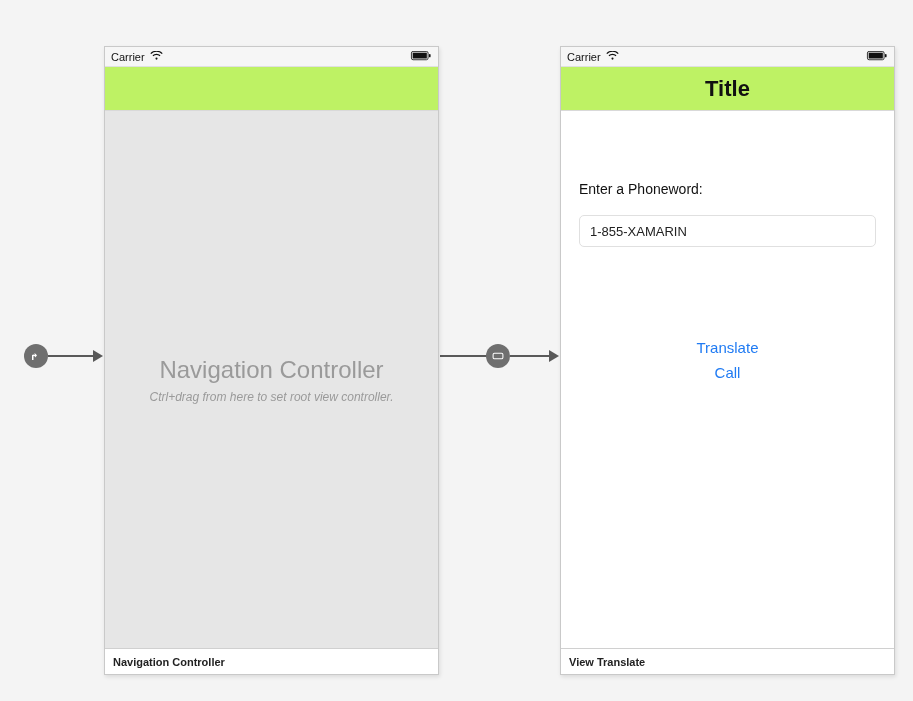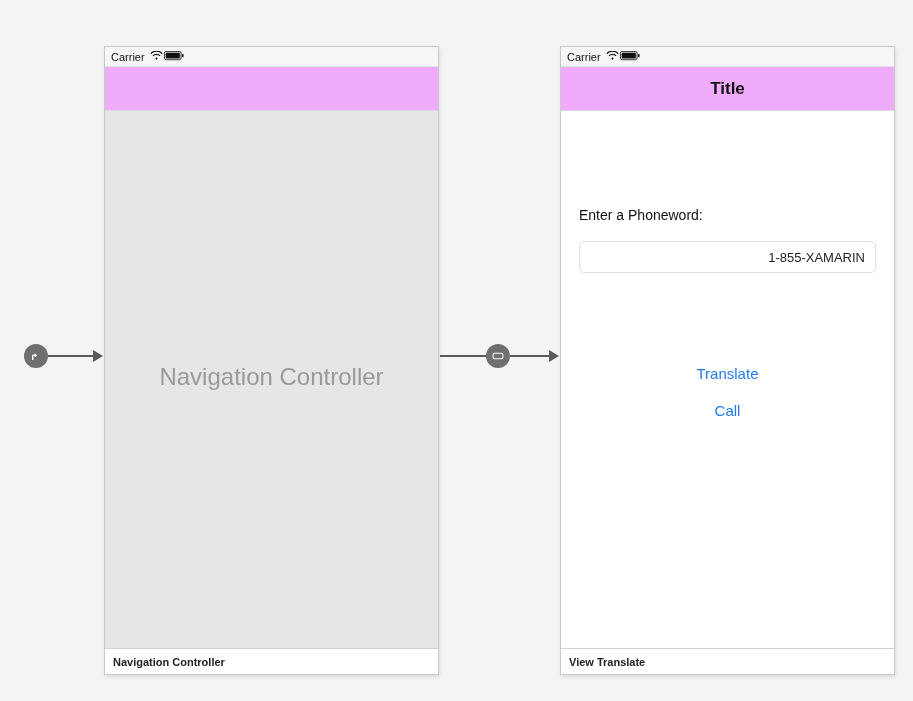--- a/index.html
+++ b/index.html
@@ -59,38 +59,39 @@
     flex-direction:column;
   }
   .scene.left { left:104px; top:46px; }
   .scene.right { left:560px; top:46px; }
 
   .statusbar {
     height:20px;
     background:#f6f6f6;
     display:flex;
     align-items:center;
+    justify-content:space-between;
     padding:0 6px;
     font-size:11px;
     color:#111;
     border-bottom:1px solid #e0e0e0;
   }
   .statusbar .left-sb { display:flex; align-items:center; gap:5px; }
   .wifi-icon svg { width:13px; height:10px; }
   .battery-icon svg { width:22px; height:10px; }
 
   .navbar {
     height:44px;
-    background:#f0abfc;
+    background:#bef264;
     border-bottom:1px solid #d9d9d9;
     display:flex;
     align-items:center;
     justify-content:center;
     font-weight:600;
-    font-size:17px;
+    font-size:22px;
     color:#111;
   }
   .navbar.empty { }
 
   .content {
     flex:1;
     position:relative;
   }
 
   .placeholder-content {
@@ -130,44 +131,43 @@
 
   
   .form-area {
     padding:20px 18px 0 18px;
     display:flex;
     flex-direction:column;
   }
   .form-label {
     font-size:14px;
     color:#111;
-    margin-top:76px;
+    margin-top:50px;
     margin-bottom:18px;
   }
   .text-field {
     width:100%;
     height:32px;
     border:1px solid #e0e0e0;
     border-radius:5px;
     padding:0 10px;
     font-size:13px;
     color:#222;
     outline:none;
-    text-align:right;
   }
   .btn-link {
     background:none;
     border:none;
     color:#207bf3;
     font-size:15px;
     cursor:pointer;
     align-self:center;
   }
   .btn-translate { margin-top:92px; }
-  .btn-call { margin-top:20px; }
+  .btn-call { margin-top:8px; }
 </style>
 </head>
 <body>
 
 <div class="entry-node">
   <svg viewBox="0 0 24 24">
       <path d="M4 4h3v3l4-4-4-4v3H1v10h3z" transform="translate(3 8)" fill="#fff"></path>
       <path d="M12 2a10 10 0 100 20 10 10 0 000-20z" fill="none"></path>
       <path d="M7 7h4v10H7z" fill="none"></path>
       <path d="M6 12h9M12 8l4 4-4 4" stroke="#fff" stroke-width="2" fill="none" stroke-linecap="round" stroke-linejoin="round" transform="scale(0.6) translate(4 4)"></path>
@@ -201,20 +201,21 @@
           <rect x="2" y="2" width="17" height="7" fill="#111"></rect>
           <rect x="21.5" y="3.5" width="2" height="4" rx="1" fill="#111"></rect>
         </svg>
     </span>
   </div>
   <div class="navbar empty">
     <span></span>
   </div>
   <div class="content placeholder-content">
     <div class="placeholder-title">Navigation Controller</div>
+    <div class="placeholder-sub">Ctrl+drag from here to set root view controller.</div>
   </div>
   <div class="scene-footer">Navigation Controller</div>
 </div>
 
 <div class="scene right">
   <div class="statusbar">
     <div class="left-sb">
       <span>Carrier</span>
       <span class="wifi-icon">
         <svg viewBox="0 0 16 12">

